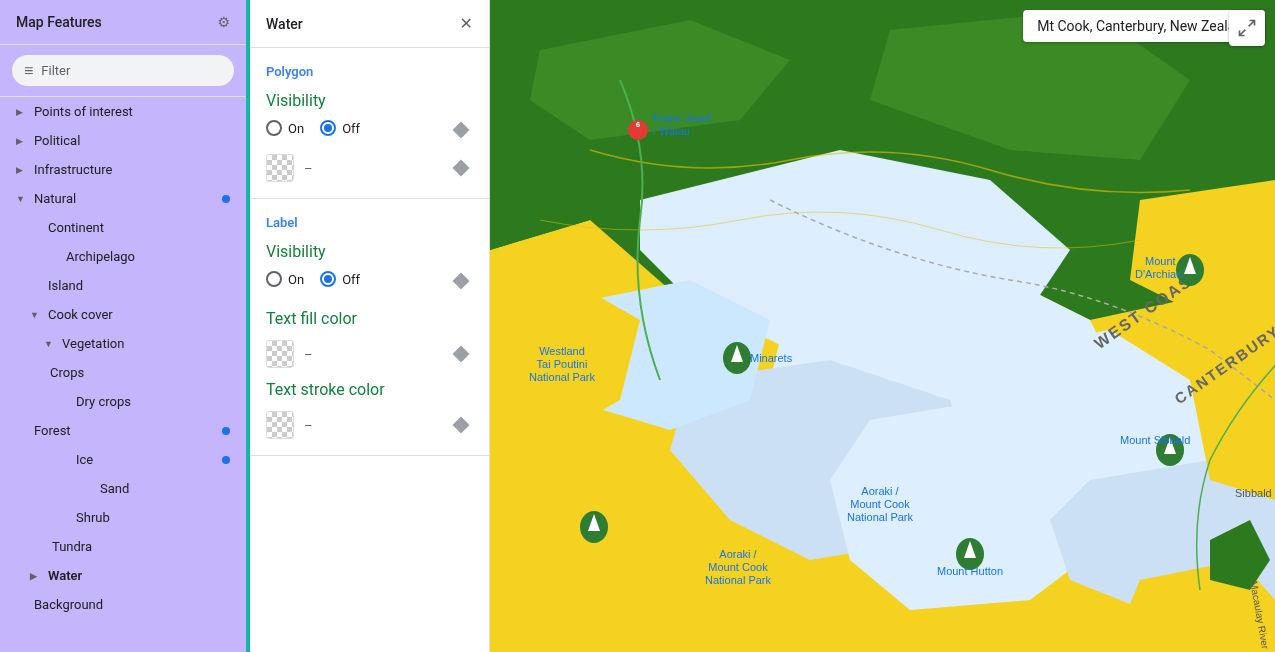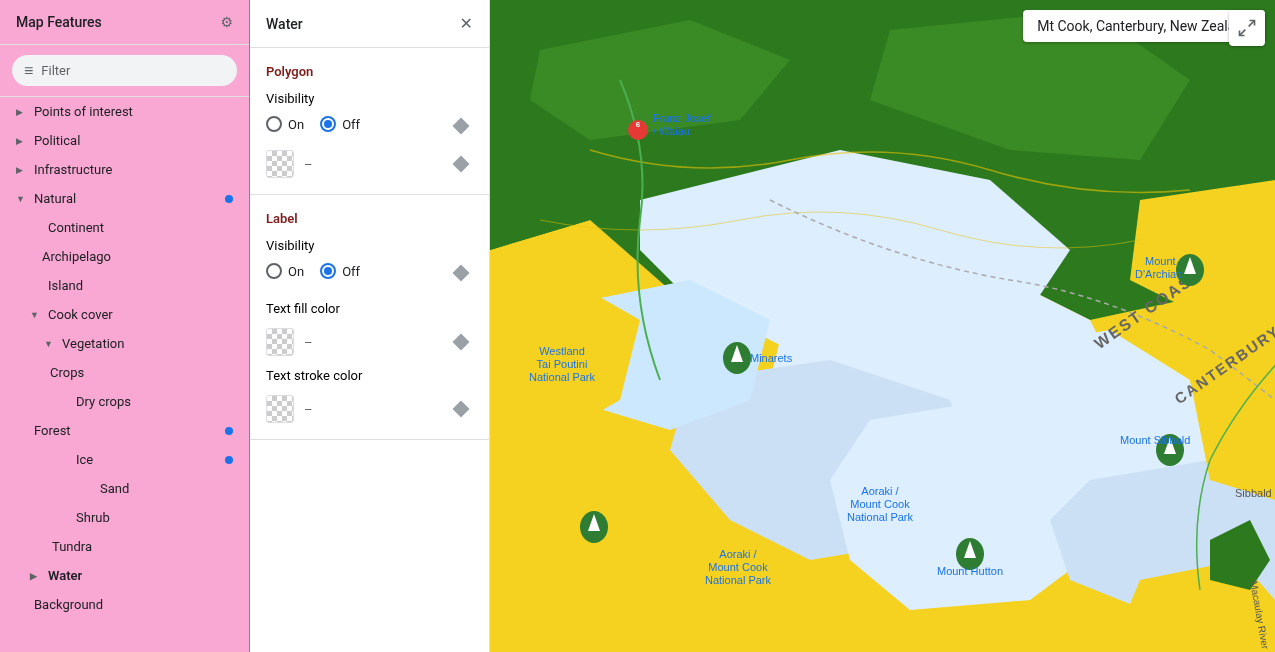--- a/index.html
+++ b/index.html
@@ -2,22 +2,22 @@
 <html><head>
   <meta charset="utf-8">
   <style>
     * { box-sizing: border-box; margin: 0; padding: 0; }
     body { font-family: 'Roboto', Arial, sans-serif; font-size: 13px; display: flex; height: 652px; width: 1275px; overflow: hidden; background: #fff; }
 
     
     .sidebar {
       width: 250px;
       min-width: 250px;
-      background: #f9a8d4;
-      border-right: 1px solid #14b8a6;
+      background: #c4b5fd;
+      border-right: 4px solid #14b8a6;
       display: flex;
       flex-direction: column;
       overflow-y: auto;
     }
 
     .sidebar-header {
       display: flex;
       align-items: center;
       justify-content: space-between;
       padding: 14px 16px;
@@ -105,27 +105,27 @@
     }
 
     .detail-section {
       padding: 16px;
       border-bottom: 1px solid #e0e0e0;
     }
 
     .section-title {
       font-size: 13px;
       font-weight: 600;
-      color: #7f1d1d;
+      color: #3b82f6;
       margin-bottom: 12px;
     }
 
     .field-label {
-      font-size: 13px;
-      color: #000000;
+      font-size: 16px;
+      color: #15803d;
       margin-bottom: 8px;
     }
 
     .visibility-row {
       display: flex;
       align-items: center;
       gap: 16px;
       margin-bottom: 4px;
     }
 
@@ -273,21 +273,21 @@
       </div>
       <div class="nav-item" style="padding-left: 16px;">
         <span class="chevron" style="font-size:9px; margin-right:6px; color:#5f6368;">▼</span>
         <span>Natural</span>
         <span class="dot"></span>
       </div>
       <div class="nav-item" style="padding-left: 30px;">
         <span style="width:18px; display:inline-block; margin-right:0px;"></span>
         <span>Continent</span>
       </div>
-      <div class="nav-item" style="padding-left: 24px;">
+      <div class="nav-item" style="padding-left: 48px;">
         <span style="width:18px; display:inline-block; margin-right:0px;"></span>
         <span>Archipelago</span>
       </div>
       <div class="nav-item" style="padding-left: 30px;">
         <span style="width:18px; display:inline-block; margin-right:0px;"></span>
         <span>Island</span>
       </div>
       <div class="nav-item" style="padding-left: 30px;">
         <span class="chevron" style="font-size:9px; margin-right:6px; color:#5f6368;">▼</span>
         <span>Cook cover</span>

